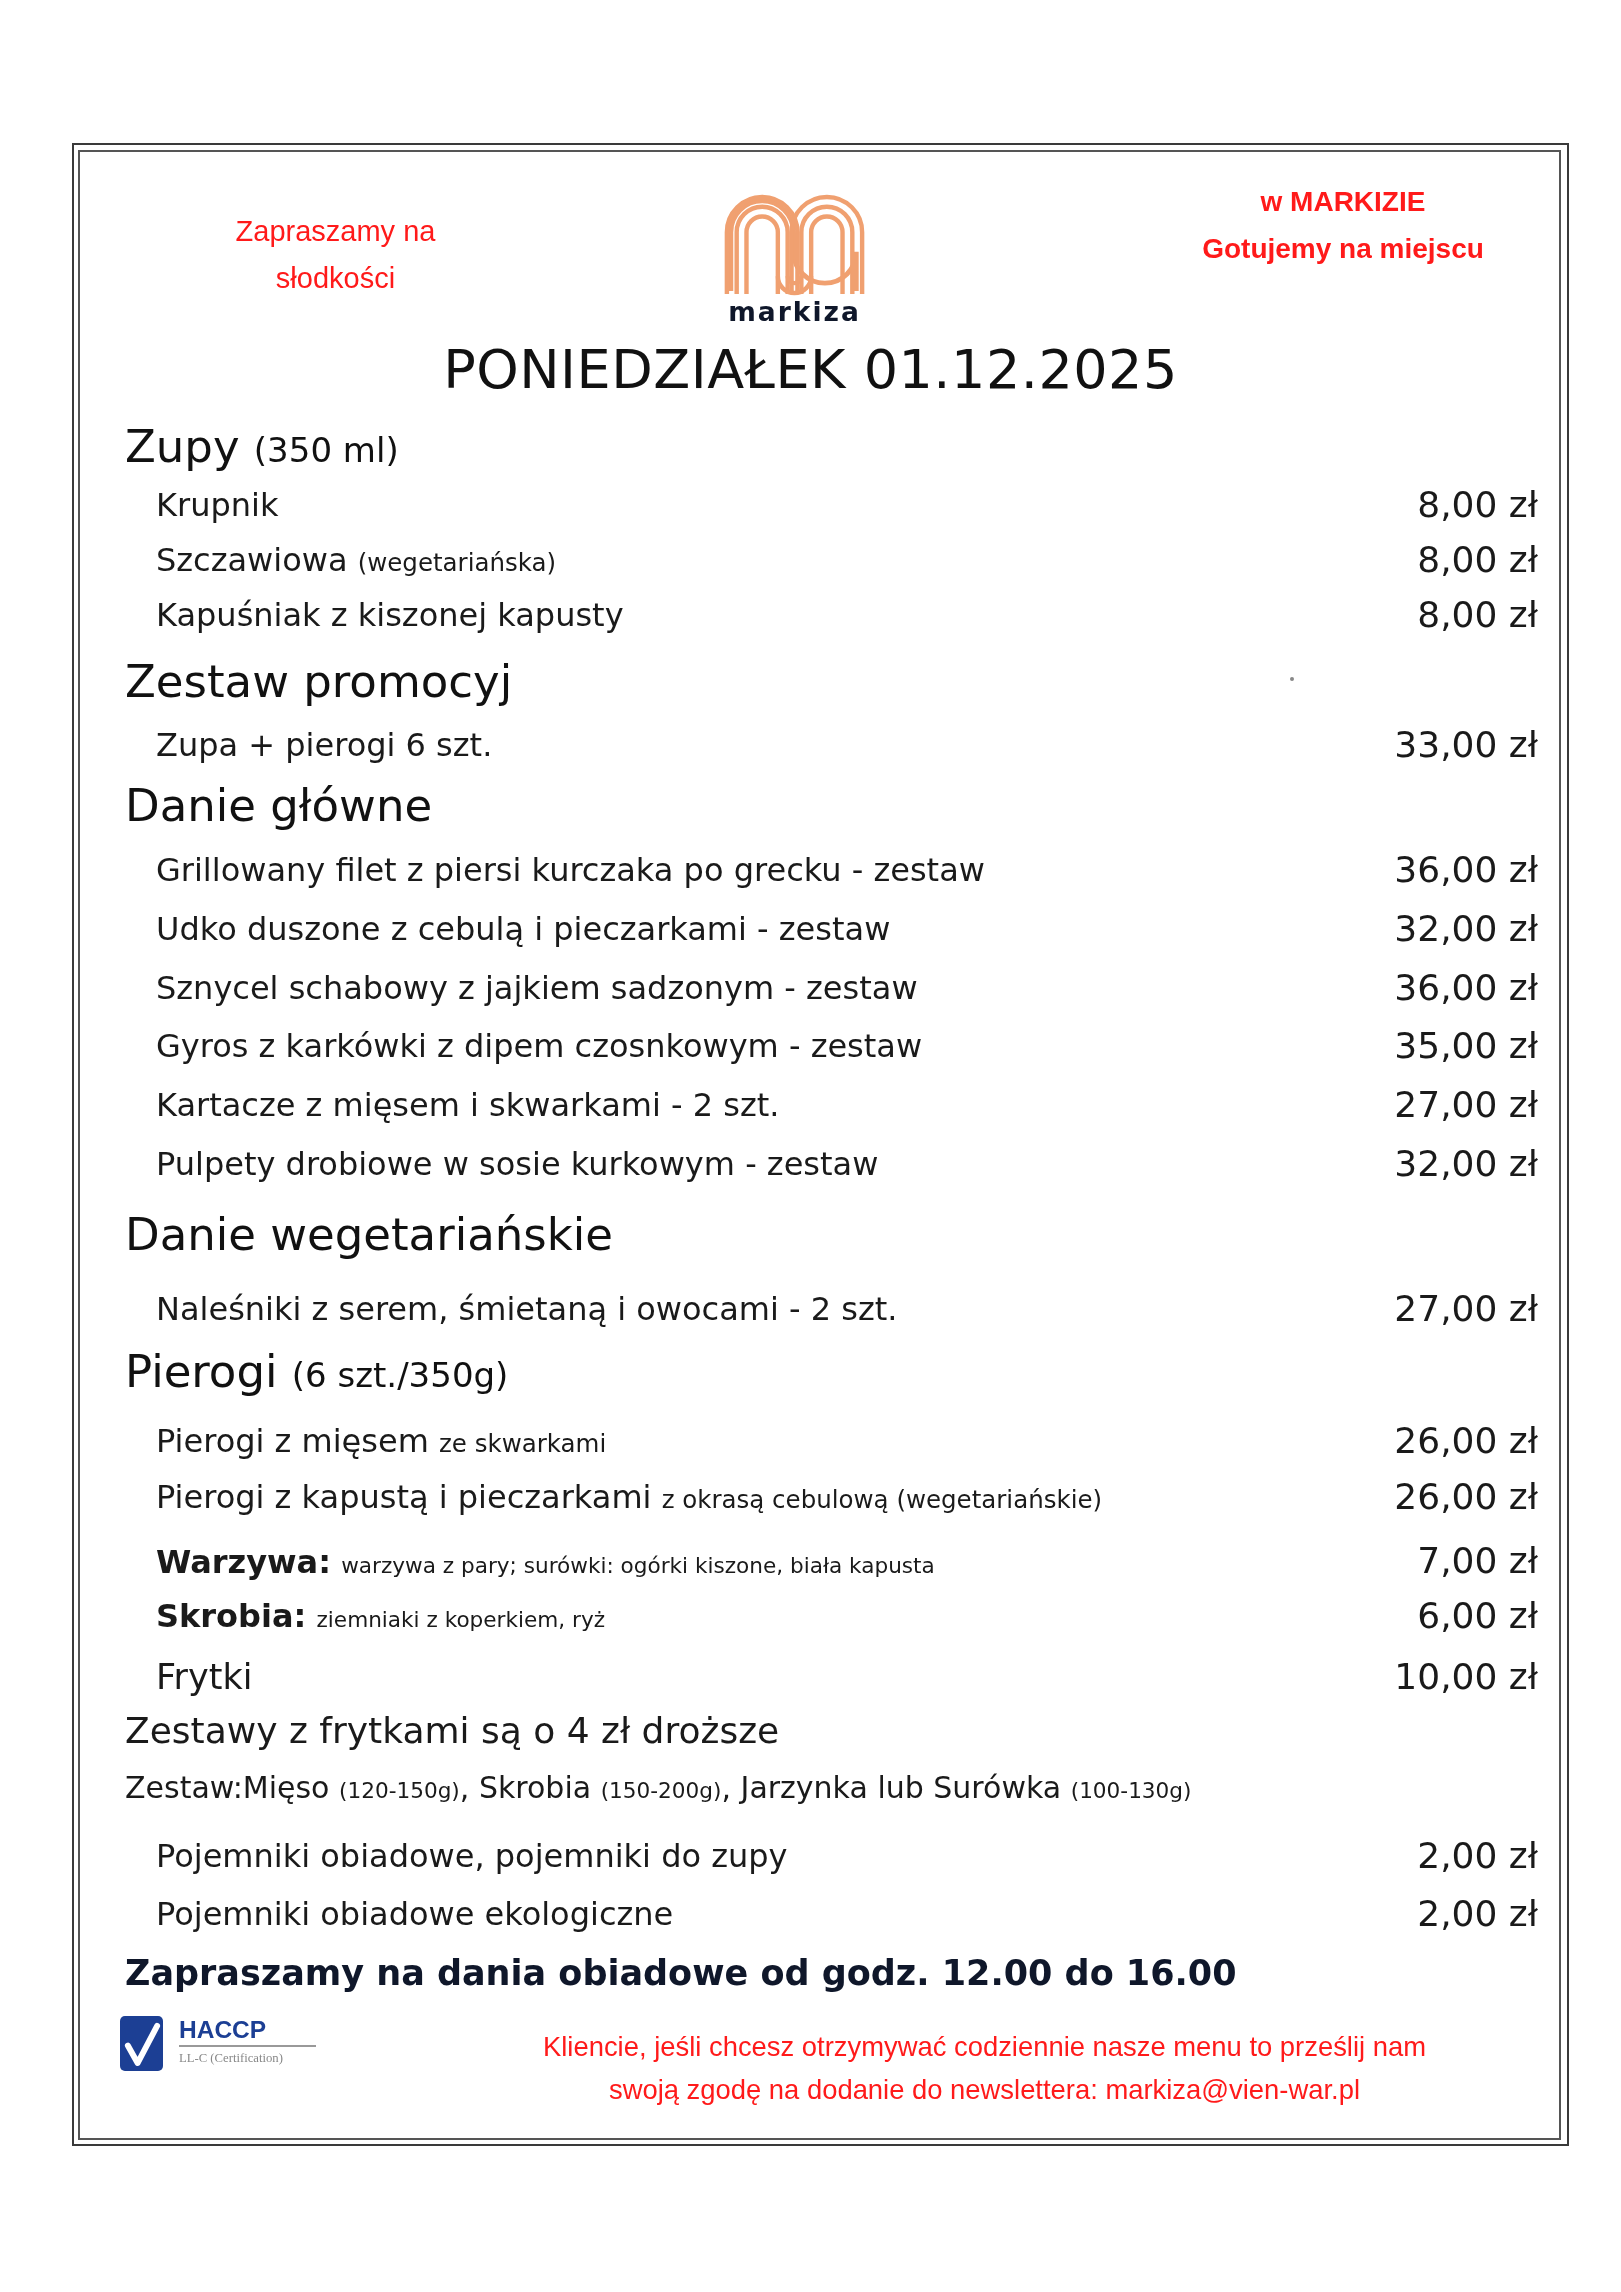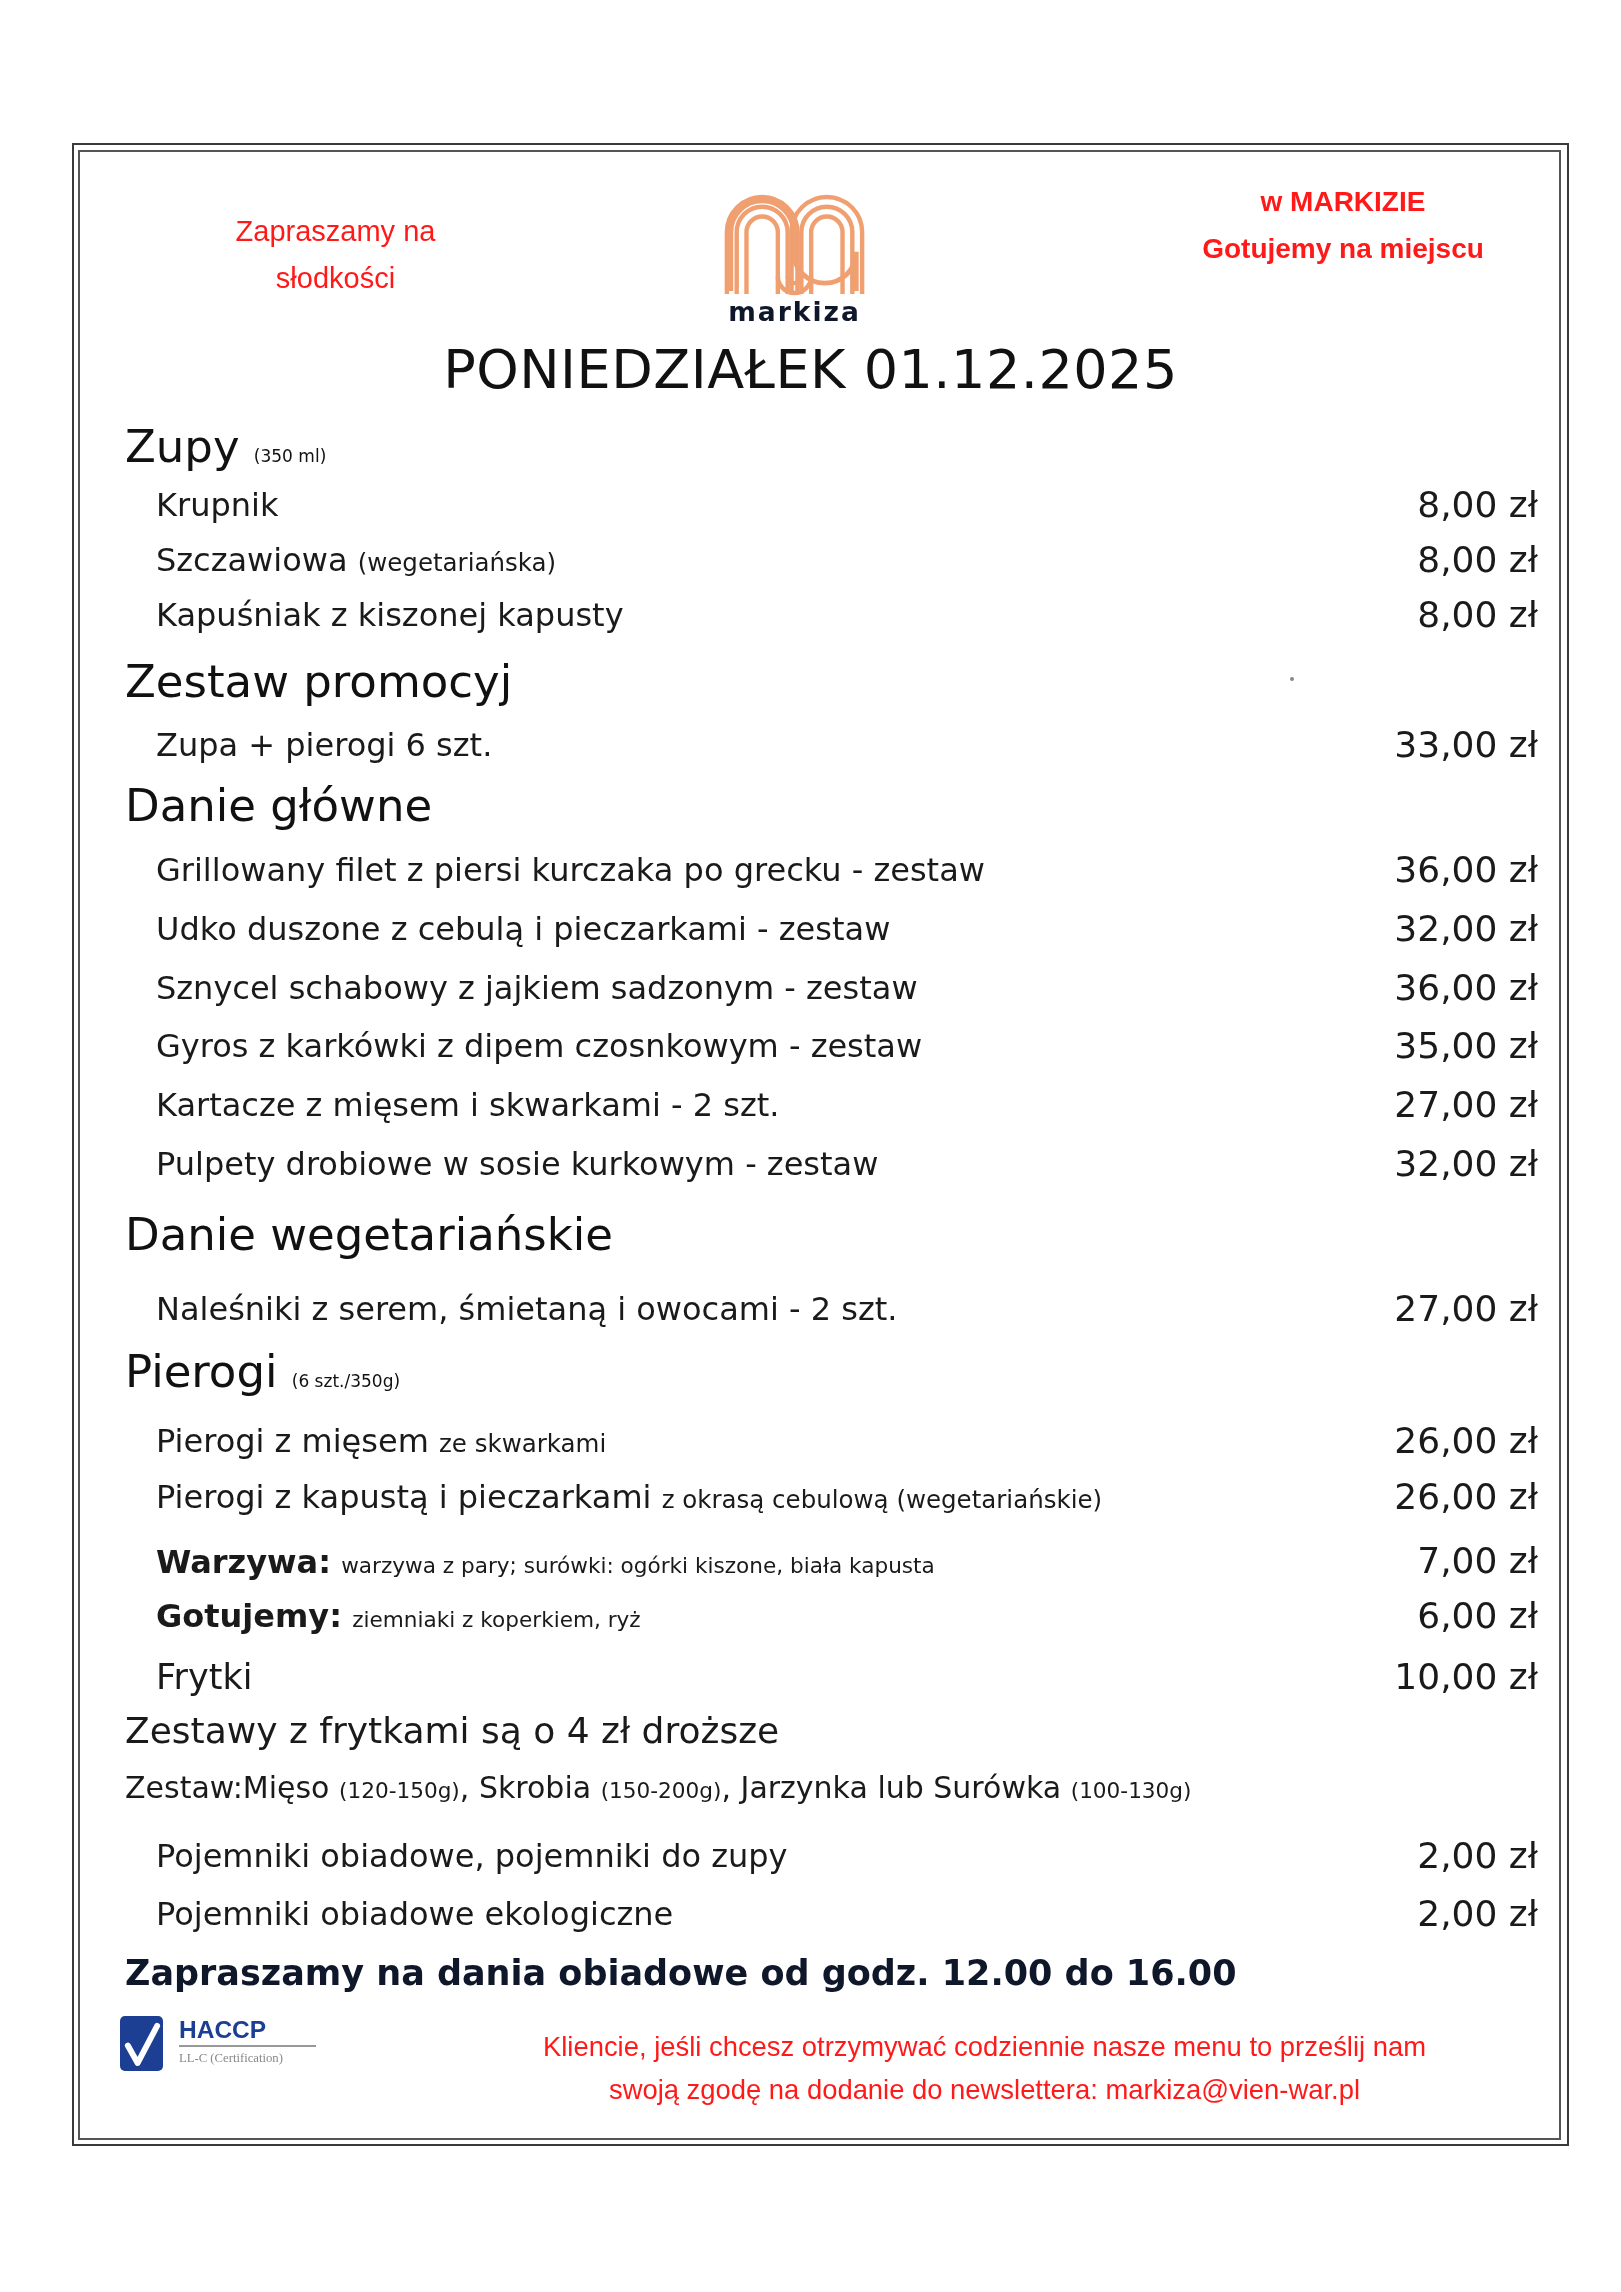--- a/index.html
+++ b/index.html
@@ -21,21 +21,21 @@
                letter-spacing:2px; color:#0f172a; }
   .title { position:absolute; left:0; width:1621px; top:338px; text-align:center;
            font-size:54px; letter-spacing:0.5px; color:#111; }
   .row { position:absolute; left:125px; width:1413px; height:49px; display:flex;
          align-items:center; justify-content:space-between; }
   .row .name { font-size:32px; white-space:nowrap; color:#1a1a1a;margin-left:31px; }
   .row .price { font-size:36px; white-space:nowrap; color:#1a1a1a; }
   .small { font-size:24.5px; }
   .xsmall { font-size:21.6px; }
   .heading { position:absolute; left:125px; font-size:45px; white-space:nowrap; color:#111; }
-  .heading .small { font-size:17px; }
+  .heading .small { font-size:34px; }
   .bold { font-weight:bold; }
   .note { position:absolute; left:125px; white-space:nowrap; color:#1a1a1a; }
   .closing { position:absolute; left:125px; top:1953px; font-size:35px; font-weight:bold;
              white-space:nowrap; color:#0f172a; }
   .haccp { position:absolute; left:120px; top:2016px; width:196px; height:59px; }
   .haccp .box { position:absolute; left:0; top:0; width:43px; height:55px; background:#1c3f94;
                 border-radius:4.9px; }
   .haccp .label { position:absolute; left:59px; top:0px; font-family:"Liberation Sans", sans-serif;
                   font-weight:bold; font-size:24.5px; color:#1c3f94; }
   .haccp .line { position:absolute; left:59px; top:29px; width:137px; height:2px; background:#999; }
@@ -170,21 +170,21 @@
 <div class="row" style="top:1472px;">
   <span class="name"><span>Pierogi z kapustą i pieczarkami</span> <span class="small">z okrasą cebulową (wegetariańskie)</span></span>
   <span class="price">26,00 zł</span>
 </div>
 
 <div class="row" style="top:1532px;align-items:flex-end;">
   <span class="name"><span class="bold">Warzywa:</span> <span class="xsmall">warzywa z pary; surówki: ogórki kiszone, biała kapusta</span></span>
   <span class="price">7,00 zł</span>
 </div>
 <div class="row" style="top:1591px;">
-  <span class="name"><span class="bold">Gotujemy:</span> <span class="xsmall">ziemniaki z koperkiem, ryż</span></span>
+  <span class="name"><span class="bold">Skrobia:</span> <span class="xsmall">ziemniaki z koperkiem, ryż</span></span>
   <span class="price">6,00 zł</span>
 </div>
 <div class="row" style="top:1652px;">
   <span class="name" style="font-size:35px;">Frytki</span>
   <span class="price">10,00 zł</span>
 </div>
 
 <div class="note" style="top:1710px; font-size:36px;">Zestawy z frytkami są o 4 zł droższe</div>
 
 <div class="note" style="top:1770px; font-size:30px;">

